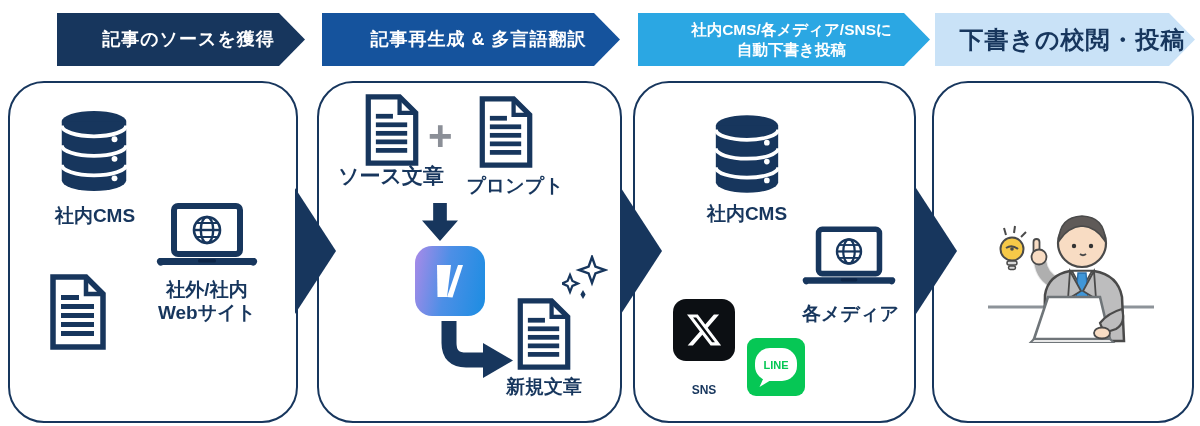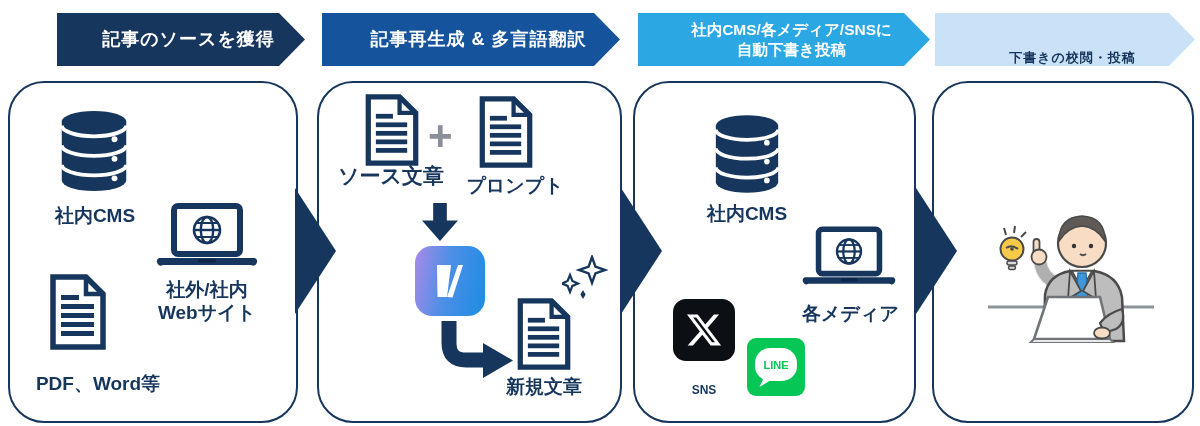--- a/index.html
+++ b/index.html
@@ -13,21 +13,21 @@
 
   
   .banner{position:absolute;top:13px;height:53px;display:flex;flex-direction:column;
     align-items:center;justify-content:center;color:#fff;font-weight:bold;
     clip-path:polygon(0 0,calc(100% - 26px) 0,100% 50%,calc(100% - 26px) 100%,0 100%);
     padding-right:26px;text-align:center;line-height:1.25;}
   .banner .bl{white-space:nowrap;padding-left:41px;}
   #banner-1{left:57px;width:248px;background:var(--navy,#17365d);font-size:18px;letter-spacing:1px;}
   #banner-2{left:322px;width:298px;background:var(--banner2,#15539d);font-size:18px;letter-spacing:1px;}
   #banner-3{left:638px;width:292px;background:var(--banner3,#2ba7e3);font-size:15.5px;}
-  #banner-4{left:935px;width:260px;background:var(--banner4bg,#c9e2f7);color:var(--navy,#17365d);font-size:13px;letter-spacing:1px;justify-content:flex-end;}
+  #banner-4{left:935px;width:260px;background:var(--banner4bg,#c9e2f7);color:var(--navy,#17365d);font-size:24px;letter-spacing:1px;}
 
   
   .stage-box{position:absolute;top:81px;height:342px;background:#fff;
     border:2px solid var(--navy,#17365d);border-radius:36px;z-index:1;}
   #box-1{left:8px;width:290px;}
   #box-2{left:317px;width:305px;}
   #box-3{left:633px;width:283px;}
   #box-4{left:932px;width:262px;}
 
   
@@ -99,21 +99,20 @@
 
     <svg class="abs" style="left:38px;top:190px;" width="60" height="78" viewBox="0 0 60 78">
       <path d="M5,4 H38 L55,21 V74 H5 Z" fill="#fff" stroke="#17365d" stroke-width="5.5"></path>
       <path d="M38,4 V21 H55" fill="none" stroke="#17365d" stroke-width="4.5"></path>
       <rect x="13" y="22" width="18" height="5" fill="#17365d"></rect>
       <rect x="13" y="31" width="33" height="5" fill="#17365d"></rect>
       <rect x="13" y="40" width="33" height="5" fill="#17365d"></rect>
       <rect x="13" y="49" width="33" height="5" fill="#17365d"></rect>
       <rect x="13" y="58" width="33" height="5" fill="#17365d"></rect>
     </svg>
-    <div class="lbl" style="left:8px;top:290px;width:160px;font-size:19px;">PDF、Word等</div>
   </div>
 
   <div class="stage-box" id="box-2">
     <svg class="abs" style="left:44px;top:10px;" width="58" height="74" viewBox="0 0 60 78">
       <path d="M5,4 H38 L55,21 V74 H5 Z" fill="#fff" stroke="#17365d" stroke-width="5.5"></path>
       <path d="M38,4 V21 H55" fill="none" stroke="#17365d" stroke-width="4.5"></path>
       <rect x="13" y="22" width="18" height="5" fill="#17365d"></rect>
       <rect x="13" y="31" width="33" height="5" fill="#17365d"></rect>
       <rect x="13" y="40" width="33" height="5" fill="#17365d"></rect>
       <rect x="13" y="49" width="33" height="5" fill="#17365d"></rect>

